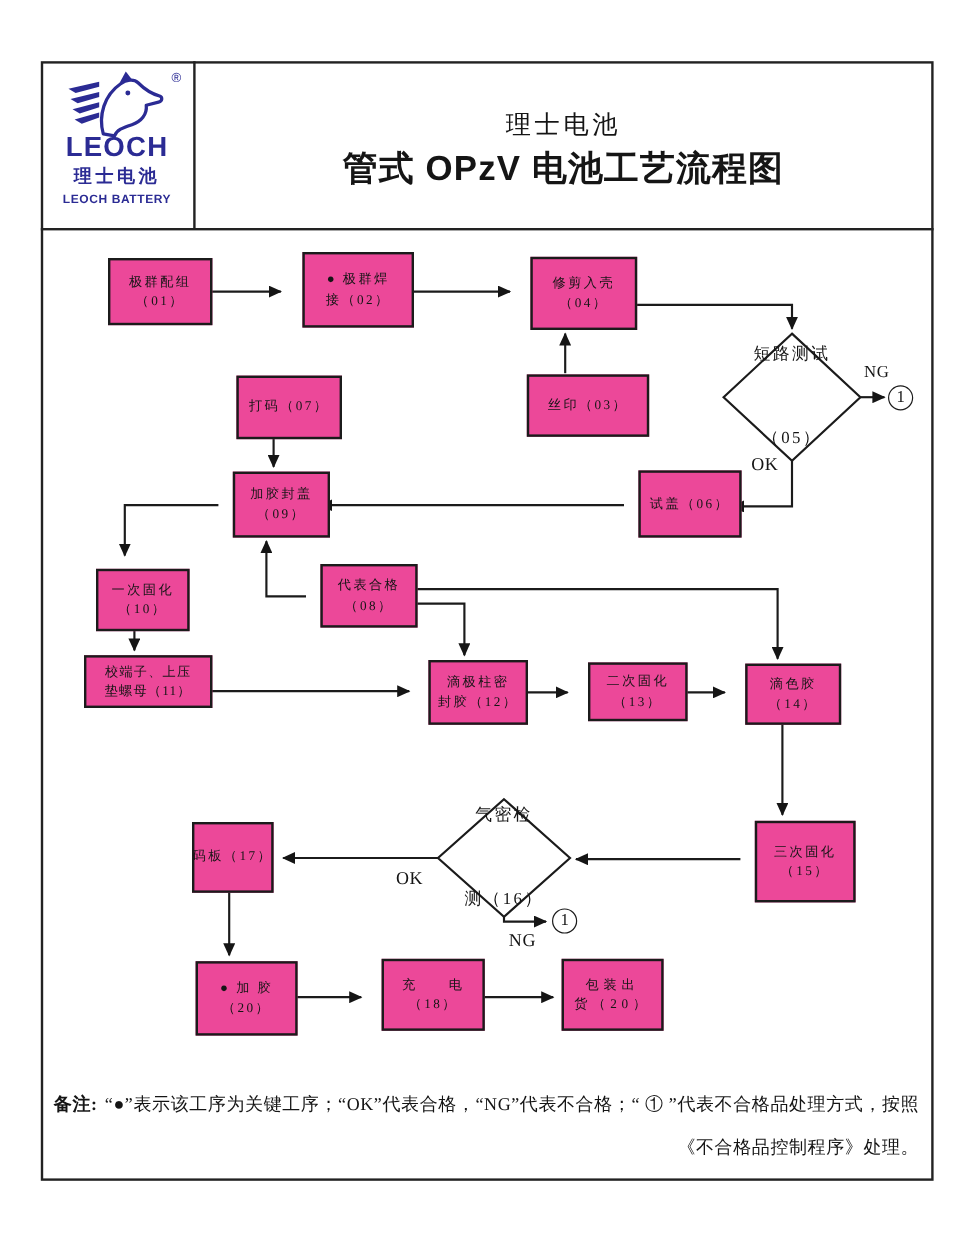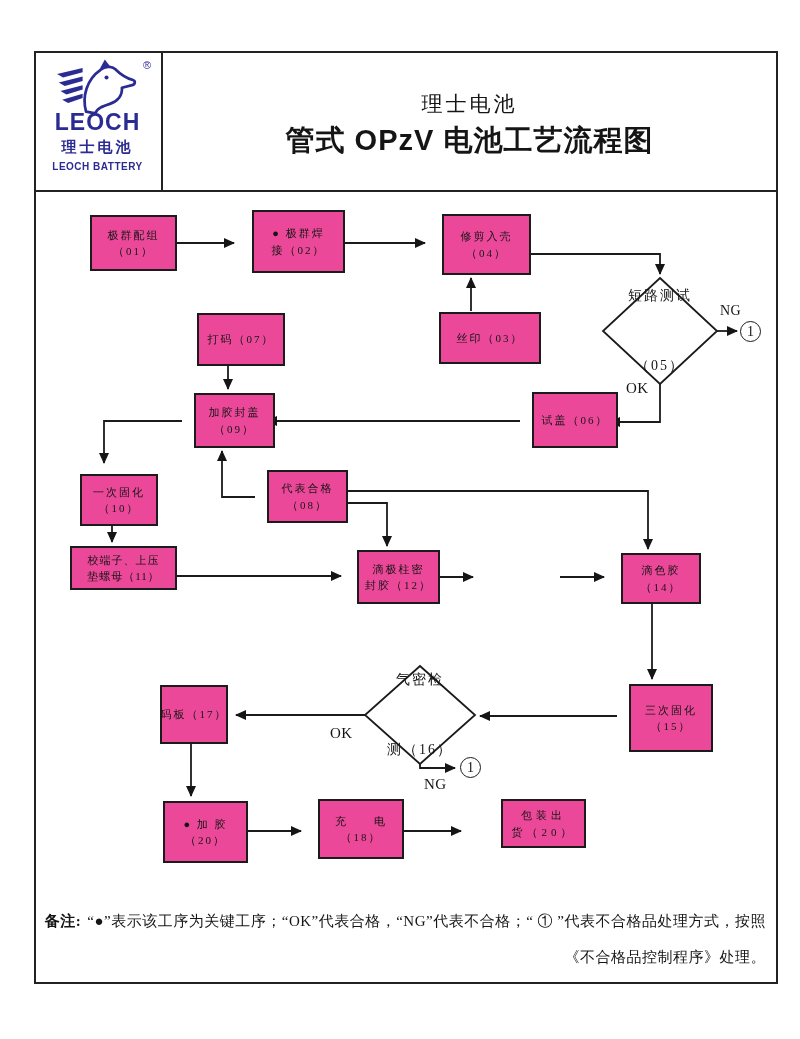--- a/index.html
+++ b/index.html
@@ -148,40 +148,44 @@
     <span>（08）</span>
   </div>
   <div class="node" style="left:58px;top:546px;width:107px;height:44px;letter-spacing:1px">
     <span>校端子、上压</span>
     <span>垫螺母（11）</span>
   </div>
   <div class="node" style="left:345px;top:550px;width:83px;height:54px">
     <span>滴极柱密</span>
     <span>封胶（12）</span>
   </div>
+  <div class="node" style="left:478px;top:552px;width:83px;height:49px">
+    <span>二次固化</span>
+    <span>（13）</span>
+  </div>
   <div class="node" style="left:609px;top:553px;width:80px;height:51px">
     <span>滴色胶</span>
     <span>（14）</span>
   </div>
   <div class="node" style="left:617px;top:684px;width:84px;height:68px">
     <span>三次固化</span>
     <span>（15）</span>
   </div>
   <div class="node" style="left:148px;top:685px;width:68px;height:59px">
     <span>码板（17）</span>
   </div>
   <div class="node" style="left:151px;top:801px;width:85px;height:62px">
     <span>● 加 胶</span>
     <span>（20）</span>
   </div>
   <div class="node" style="left:306px;top:799px;width:86px;height:60px">
     <span>充　　电</span>
     <span>（18）</span>
   </div>
-  <div class="node" style="left:489px;top:799px;width:85px;height:49px;letter-spacing:4px">
+  <div class="node" style="left:456px;top:799px;width:85px;height:60px;letter-spacing:4px">
     <span>包装出</span>
     <span>货（20）</span>
   </div>
 
   <div class="dtext" style="left:606px;top:302px;width:108px;height:58px">
     <span>短路测试</span>
     <span>（05）</span>
   </div>
   <div class="dtext" style="left:368px;top:688px;width:104px;height:54px">
     <span>气密检</span>

